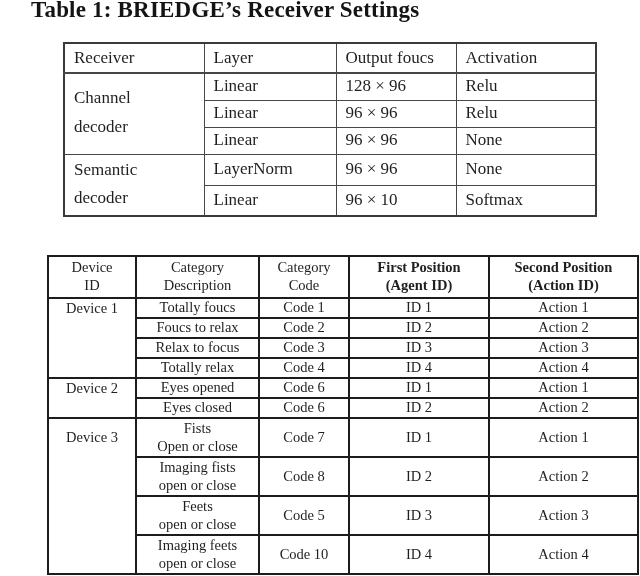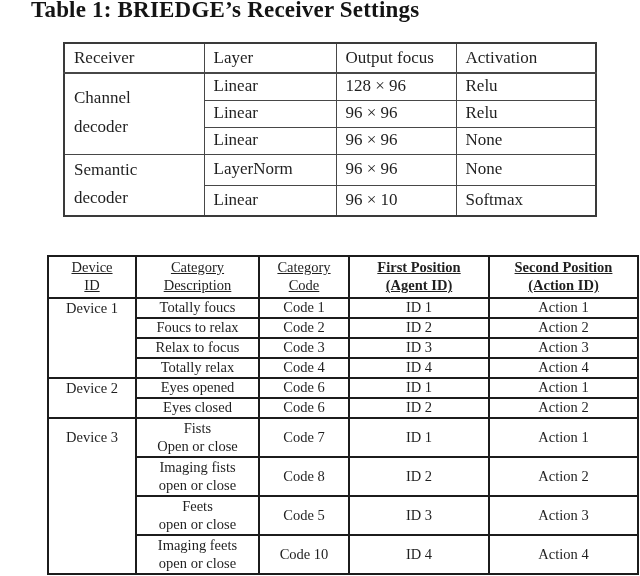--- a/index.html
+++ b/index.html
@@ -54,21 +54,21 @@
   }
   .t2 th, .t2 td {
     border: 2px solid #1c1c1c;
     text-align: center;
     vertical-align: middle;
     padding: 0 3px;
     line-height: 1.22;
     overflow: hidden;
   }
   .t2 thead tr { height: 42px; }
-  .t2 th { font-weight: normal; text-decoration: underline; }
+  .t2 th { font-weight: normal; }
   .t2 th.hd-bold { font-weight: bold; }
   .t2 tr.r-single { height: 20px; }
   .t2 tr.r-double { height: 39px; }
   .t2 .dev { vertical-align: top; }
 </style>
 </head>
 <body>
 
 <div class="page">
 
@@ -78,21 +78,21 @@
     <colgroup>
       <col style="width:140px">
       <col style="width:132px">
       <col style="width:120px">
       <col style="width:140px">
     </colgroup>
     <thead>
       <tr>
           <th>Receiver</th>
           <th>Layer</th>
-          <th>Output focus</th>
+          <th>Output foucs</th>
           <th>Activation</th>
         </tr>
     </thead>
     <tbody>
         <tr>
           <td class="rcv" rowspan="3">Channel<br>decoder</td>
           <td>Linear</td>
           <td>128 × 96</td>
           <td>Relu</td>
         </tr>

